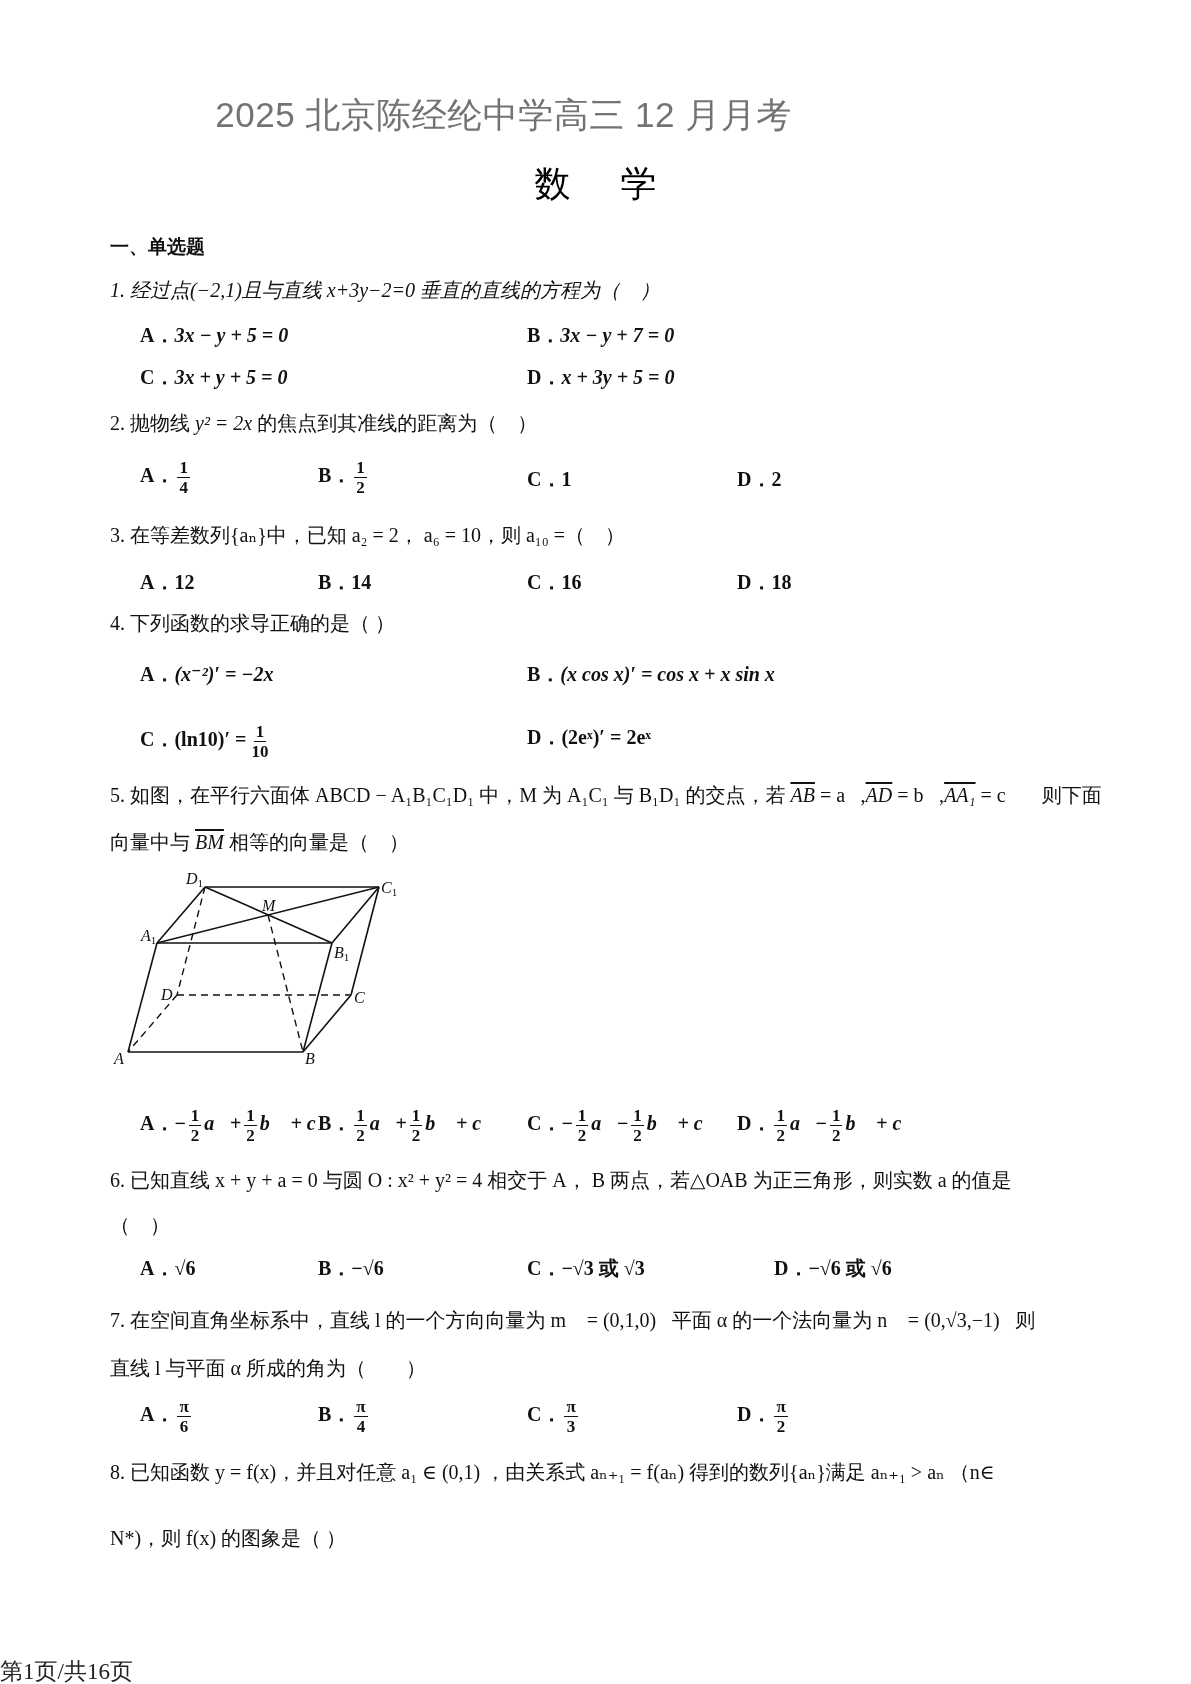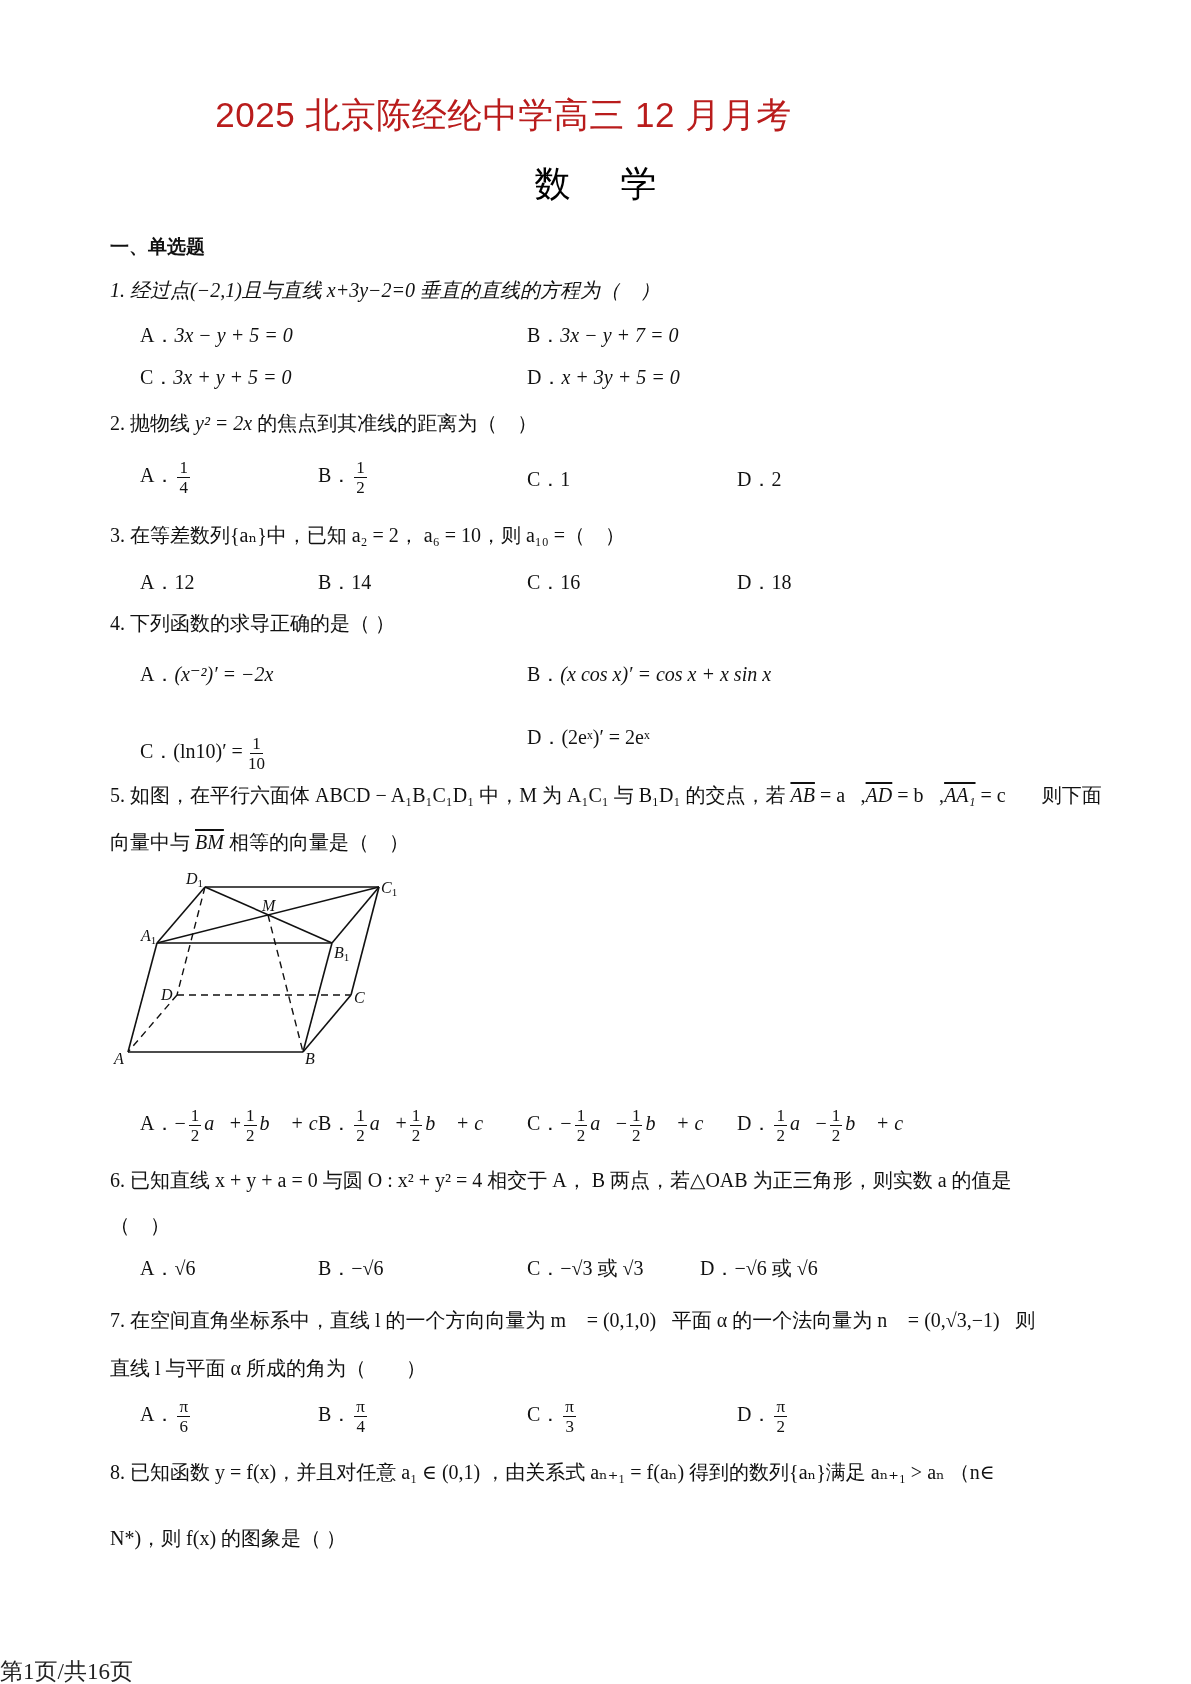--- a/index.html
+++ b/index.html
@@ -1,22 +1,22 @@
 <!DOCTYPE html>
 <html><head>
 <meta charset="utf-8">
 <style>
   html, body { margin:0; padding:0; background:#ffffff; }
   body { width:1191px; height:1684px; position:relative; overflow:hidden; color:#111; font-family:"Liberation Serif","DejaVu Serif",serif; }
   .abs { position:absolute; white-space:nowrap; }
-  .title { left:0; width:1007px; text-align:center; top:92px; font-family:"Liberation Sans","DejaVu Sans",sans-serif; font-size:35px; color:#b91c1c; letter-spacing:0.5px; }
+  .title { left:0; width:1007px; text-align:center; top:92px; font-family:"Liberation Sans","DejaVu Sans",sans-serif; font-size:35px; color:#737373; letter-spacing:0.5px; }
   .subject { left:0; width:1191px; text-align:center; top:160px; font-family:"Liberation Sans","DejaVu Sans",sans-serif; font-size:36px; color:#000; word-spacing:40px; }
   .section { left:110px; top:234px; font-family:"Liberation Sans","DejaVu Sans",sans-serif; font-weight:bold; font-size:19px; }
   .q { font-size:20px; line-height:24px; }
-  .opt { font-size:20px; line-height:24px; }
+  .opt { font-size:20px; line-height:24px;font-weight:bold; }
   i.m { font-style:italic; }
   .frac { display:inline-flex; flex-direction:column; align-items:center; vertical-align:middle; font-size:17px; line-height:19px; margin:0 3px; }
   .frac .num { border-bottom:1.2px solid #111; padding:0 2px; }
   .frac .den { padding:0 2px; }
   .ov { text-decoration:overline; font-style:italic; }
   .footer { left:0; width:1185px; text-align:left; top:1656px; font-size:23px; color:#222; }
   .figure { position:absolute; left:100px; top:860px; }
 </style>
 </head>
 <body>
@@ -57,21 +57,21 @@
 <div class="abs opt" style="left:318px;top:570px;"><span>B．</span><span>14</span></div>
 <div class="abs opt" style="left:527px;top:570px;"><span>C．</span><span>16</span></div>
 <div class="abs opt" style="left:737px;top:570px;"><span>D．</span><span>18</span></div>
 
 <div class="abs q" style="left:110px;top:611px;">
   <span>4.</span>
   <span>下列函数的求导正确的是（ ）</span>
 </div>
 <div class="abs opt" style="left:140px;top:662px;"><span>A．</span><i class="m">(x⁻²)′ = −2x</i></div>
 <div class="abs opt" style="left:527px;top:662px;"><span>B．</span><i class="m">(x cos x)′ = cos x + x sin x</i></div>
-<div class="abs opt" style="left:140px;top:722px;margin-top:12px;"><span>C．</span><span>(ln10)′ =</span><span class="frac">
+<div class="abs opt" style="left:140px;top:722px;"><span>C．</span><span>(ln10)′ =</span><span class="frac">
       <span class="num">1</span>
       <span class="den">10</span>
     </span></div>
 <div class="abs opt" style="left:527px;top:725px;"><span>D．</span><span>(2eˣ)′ = 2eˣ</span></div>
 
 <div class="abs q" style="left:110px;top:783px;">
   <span>5.</span>
   <span>如图，在平行六面体 ABCD − A₁B₁C₁D₁ 中，M 为 A₁C₁ 与 B₁D₁ 的交点，若 </span><span class="ov">AB</span><span> = a⃗,</span><span class="ov">AD</span><span> = b⃗,</span><span class="ov">AA₁</span><span> = c⃗ ，则下面</span>
 </div>
 <div class="abs q" style="left:110px;top:830px;">
@@ -153,21 +153,21 @@
 </div>
 
 <div class="abs q" style="left:110px;top:1168px;">
   <span>6.</span>
   <span>已知直线 x + y + a = 0 与圆 O : x² + y² = 4 相交于 A， B 两点，若△OAB 为正三角形，则实数 a 的值是</span>
 </div>
 <div class="abs q" style="left:110px;top:1213px;">（　）</div>
 <div class="abs opt" style="left:140px;top:1256px;"><span>A．</span><span>√6</span></div>
 <div class="abs opt" style="left:318px;top:1256px;"><span>B．</span><span>−√6</span></div>
 <div class="abs opt" style="left:527px;top:1256px;"><span>C．</span><span>−√3 或 √3</span></div>
-<div class="abs opt" style="left:700px;top:1256px;"><span>D．</span><span>−√6 或 √6</span></div>
+<div class="abs opt" style="left:774px;top:1256px;"><span>D．</span><span>−√6 或 √6</span></div>
 
 <div class="abs q" style="left:110px;top:1308px;">
   <span>7.</span>
   <span>在空间直角坐标系中，直线 l 的一个方向向量为 m⃗ = (0,1,0)，平面 α 的一个法向量为 n⃗ = (0,√3,−1)，则</span>
 </div>
 <div class="abs q" style="left:110px;top:1356px;">直线 l 与平面 α 所成的角为（　　）</div>
 <div class="abs opt" style="left:140px;top:1397px;"><span>A．</span><span class="frac">
       <span class="num">π</span>
       <span class="den">6</span>
     </span></div>

